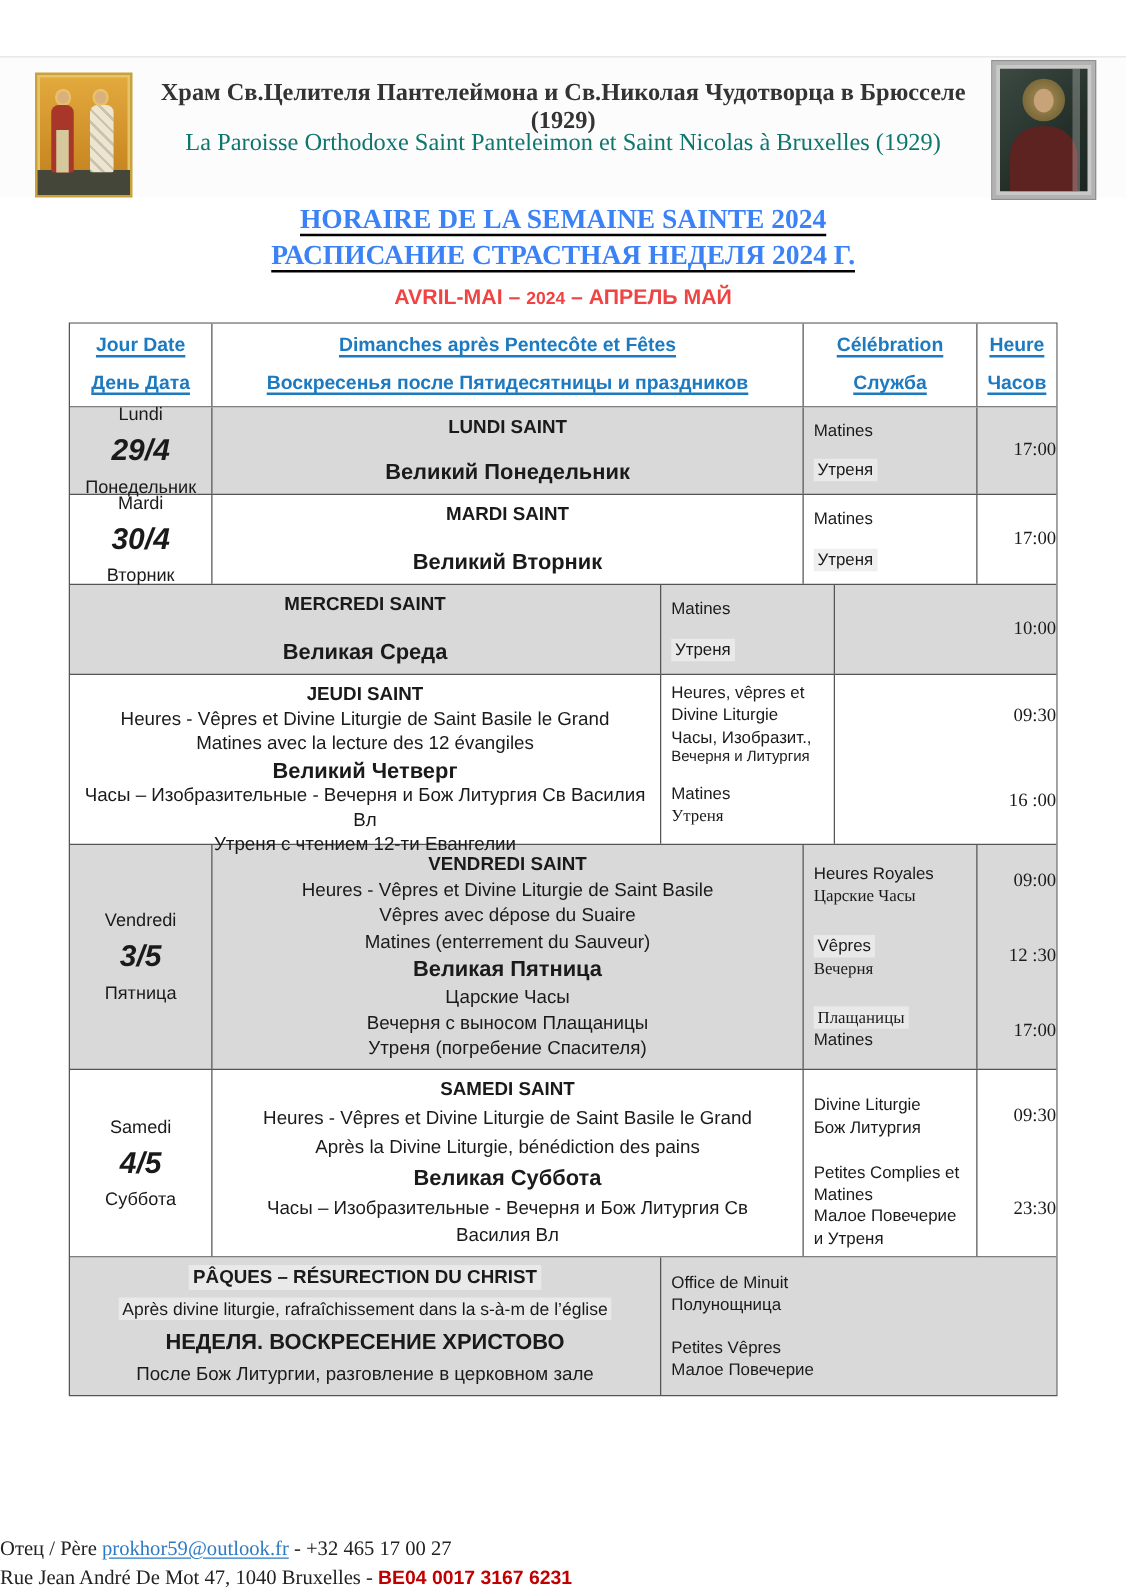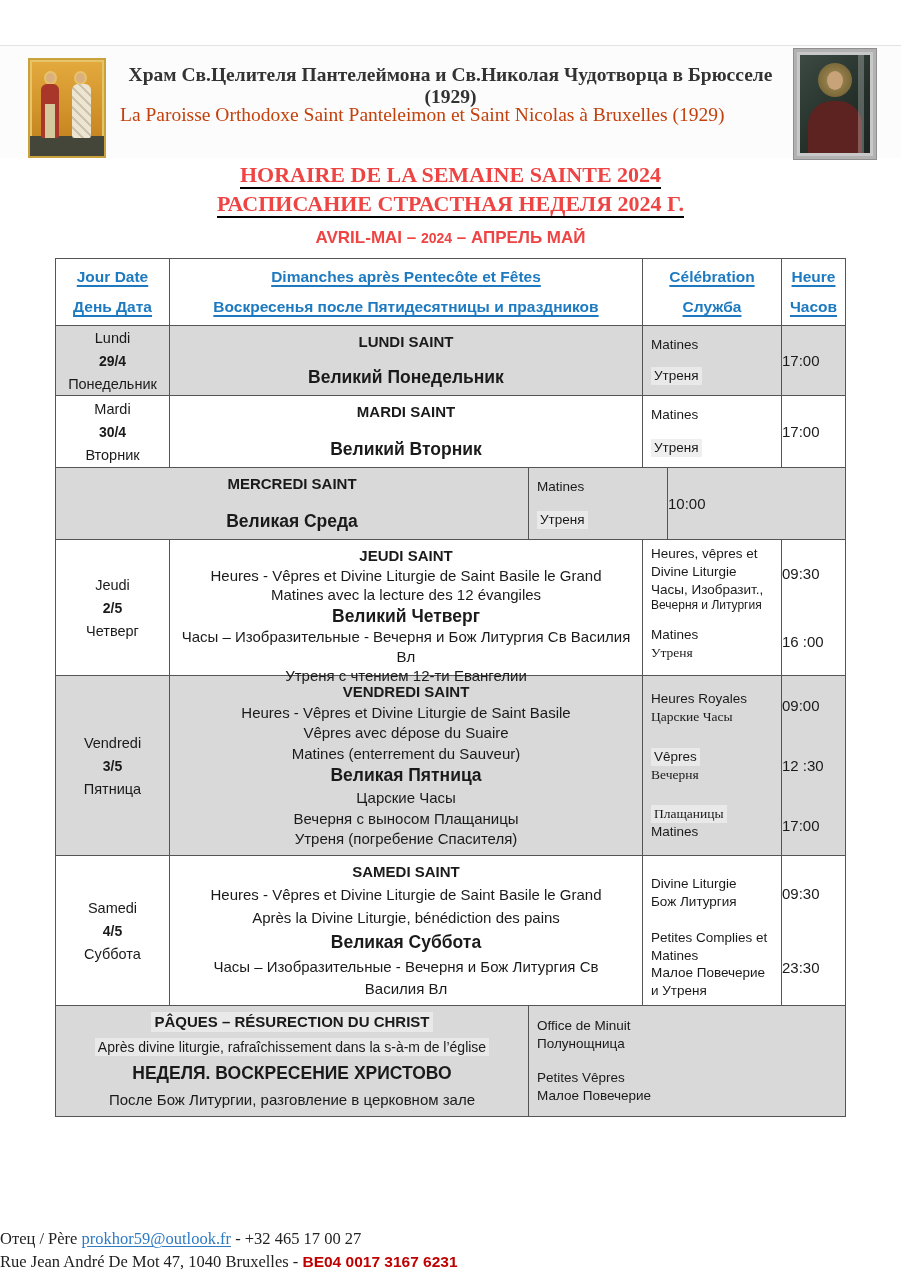--- a/index.html
+++ b/index.html
@@ -7,22 +7,22 @@
     width:901px;height:1273px;background:#ffffff;
     font-family:"Liberation Sans",sans-serif;color:#1a1a1a;
     position:relative;overflow:hidden;
   }
   .page{position:absolute;inset:0;background:#fff;}
 
   
   .banner{position:absolute;top:45px;left:0;width:901px;height:112px;background:#fcfcfc;border-top:1px solid #e3e3e3;}
   .banner-ru{position:absolute;top:18px;left:120px;width:661px;text-align:center;
     font-family:"Liberation Serif",serif;font-size:19.5px;font-weight:600;color:#333;}
-  .banner-fr{position:absolute;top:58px;left:120px;width:661px;text-align:left;
-    font-family:"Liberation Serif",serif;font-size:19.5px;font-weight:400;color:#c2410c;}
+  .banner-fr{position:absolute;top:58px;left:120px;width:661px;text-align:center;
+    font-family:"Liberation Serif",serif;font-size:19.5px;font-weight:400;color:#0f766e;}
 
   
   .icon-left{position:absolute;left:28px;top:12px;width:74px;height:96px;
     background:linear-gradient(#e3aa3e,#cd8d26 65%,#bb7d1f);
     border:2px solid #c9a23c;box-shadow:inset 0 0 0 2px #e8c468;}
   .icon-left .ground{position:absolute;bottom:0;left:0;right:0;height:20px;background:#45463a;}
   .icon-left .f1-head{position:absolute;left:16px;top:13px;width:9px;height:10px;border-radius:50%;background:#d9b07e;box-shadow:0 0 0 2px rgba(240,220,150,.55);}
   .icon-left .f1-body{position:absolute;left:11px;top:24px;width:18px;height:54px;background:#a8372a;border-radius:6px 6px 2px 2px;}
   .icon-left .f1-robe{position:absolute;left:15px;top:44px;width:10px;height:34px;background:#d6c89d;}
   .icon-left .f2-head{position:absolute;right:19px;top:13px;width:9px;height:10px;border-radius:50%;background:#d9b07e;box-shadow:0 0 0 2px rgba(240,220,150,.55);}
@@ -33,21 +33,21 @@
   .icon-right{position:absolute;left:793px;top:2px;width:82px;height:110px;background:#c8c8c8;
     border:1px solid #8f8f8f;box-shadow:inset 0 0 0 3px #b2b2b2;padding:0;}
   .icon-right .inner{position:absolute;inset:6px;background:linear-gradient(135deg,#3c4a42,#242f2a 60%,#1c2522);overflow:hidden;}
   .icon-right .halo{position:absolute;left:50%;top:8px;transform:translateX(-50%);width:34px;height:34px;border-radius:50%;background:radial-gradient(#c7a75e,#8a713a 75%,transparent 76%);opacity:.8;}
   .icon-right .face{position:absolute;left:50%;top:16px;transform:translateX(-50%);width:16px;height:19px;border-radius:50%;background:#c8a279;}
   .icon-right .robe{position:absolute;left:50%;bottom:0;transform:translateX(-50%);width:54px;height:52px;background:#5d2320;border-radius:24px 24px 0 0;}
   .icon-right .streak{position:absolute;right:6px;top:0;width:6px;height:100%;background:rgba(255,255,255,.25);}
 
   
   .main-title{position:absolute;top:160px;left:0;width:901px;text-align:center;
-    font-family:"Liberation Serif",serif;font-weight:bold;font-size:22px;color:#ef4444;line-height:29px;}
+    font-family:"Liberation Serif",serif;font-weight:bold;font-size:22px;color:#3b82f6;line-height:29px;}
   .main-title .u{border-bottom:2px solid #000;padding-bottom:0px;}
   .subtitle{position:absolute;top:228px;left:0;width:901px;text-align:center;
     font-weight:bold;font-size:17px;color:#ef4444;}
   .subtitle .yr{font-size:14px;}
 
   
   .stable{position:absolute;left:55px;top:258px;width:791px;border:1.5px solid #555;box-sizing:border-box;}
   .trow{display:flex;width:100%;border-bottom:1.5px solid #555;box-sizing:border-box;background:#fff;}
   .trow:last-child{border-bottom:none;}
   .trow.shaded{background:#d9d9d9;}
@@ -57,40 +57,40 @@
 
   
   .thead{height:67px;background:#fff;}
   .hcell{justify-content:space-between;align-items:center;padding:9px 2px 10px;text-align:center;}
   .hcell span{color:#1e7ac0;font-weight:bold;font-size:15.5px;
     text-decoration:underline;text-decoration-thickness:2px;text-underline-offset:3px;line-height:1.1;}
 
   
   .c-day{justify-content:center;align-items:center;text-align:center;gap:7px;padding:4px 2px;}
   .day-fr,.day-ru{font-size:14.5px;}
-  .day-date{font-size:14px;font-weight:bold;}
+  .day-date{font-size:24px;font-weight:bold;font-style:italic;}
 
   
   .c-main{justify-content:space-between;align-items:center;text-align:center;padding:6px 8px;}
   .line{line-height:1.3;}
   .line.caps{font-weight:bold;font-size:15px;}
   .line.sub{font-size:15px;}
   .line.subsm{font-size:14px;}
   .line.title{font-weight:bold;font-size:17.5px;}
 
   
   .c-serv{padding:3px 0;}
   .slot{flex:1;display:flex;flex-direction:column;justify-content:center;padding:2px 8px;}
   .sline{font-size:13.5px;line-height:1.32;}
   .sline.sm{font-size:12px;}
   .sline.serif{font-family:"Liberation Serif",serif;}
 
   
   .c-time{align-items:stretch;}
-  .tslot{flex:1;display:flex;align-items:center;justify-content:flex-start;}
+  .tslot{flex:1;display:flex;align-items:center;justify-content:flex-end;font-family:Liberation Serif, serif;}
   .time{font-size:15px;}
 
   .hl{background:#e9e9e9;padding:0 3px;display:inline-block;}
   .trow:not(.shaded) .hl{background:#efefef;}
 
   
   .footer{position:absolute;top:1227px;left:0;width:901px;text-align:left;}
   .f1,.f2{font-family:"Liberation Serif",serif;font-size:16.5px;color:#222;line-height:23px;}
   .f2 .iban{color:#c00000;font-weight:bold;font-family:"Liberation Sans",sans-serif;font-size:15.5px;}
   .f3{font-size:13.5px;line-height:24px;color:#333;}
@@ -217,25 +217,20 @@
               <div class="sline "><span class="hl">Утреня</span></div>
             </div>
           </div>
           <div class="cell w4 c-time">
             <div class="tslot">
               <div class="time">10:00</div>
             </div>
           </div>
         </div>
         <div class="trow" style="height: 136px;">
-          <div class="cell w1 c-day">
-            <div class="day-fr">Jeudi</div>
-            <div class="day-date">2/5</div>
-            <div class="day-ru">Четверг</div>
-          </div>
           <div class="cell w2 c-main">
             <div class="line caps">JEUDI SAINT</div>
             <div class="line sub">Heures - Vêpres et Divine Liturgie de Saint Basile le Grand</div>
             <div class="line sub">Matines avec la lecture des 12 évangiles</div>
             <div class="line title">Великий Четверг</div>
             <div class="line sub">Часы – Изобразительные - Вечерня и Бож Литургия Св Василия Вл</div>
             <div class="line sub">Утреня с чтением 12-ти Евангелии</div>
           </div>
           <div class="cell w3 c-serv">
             <div class="slot">

